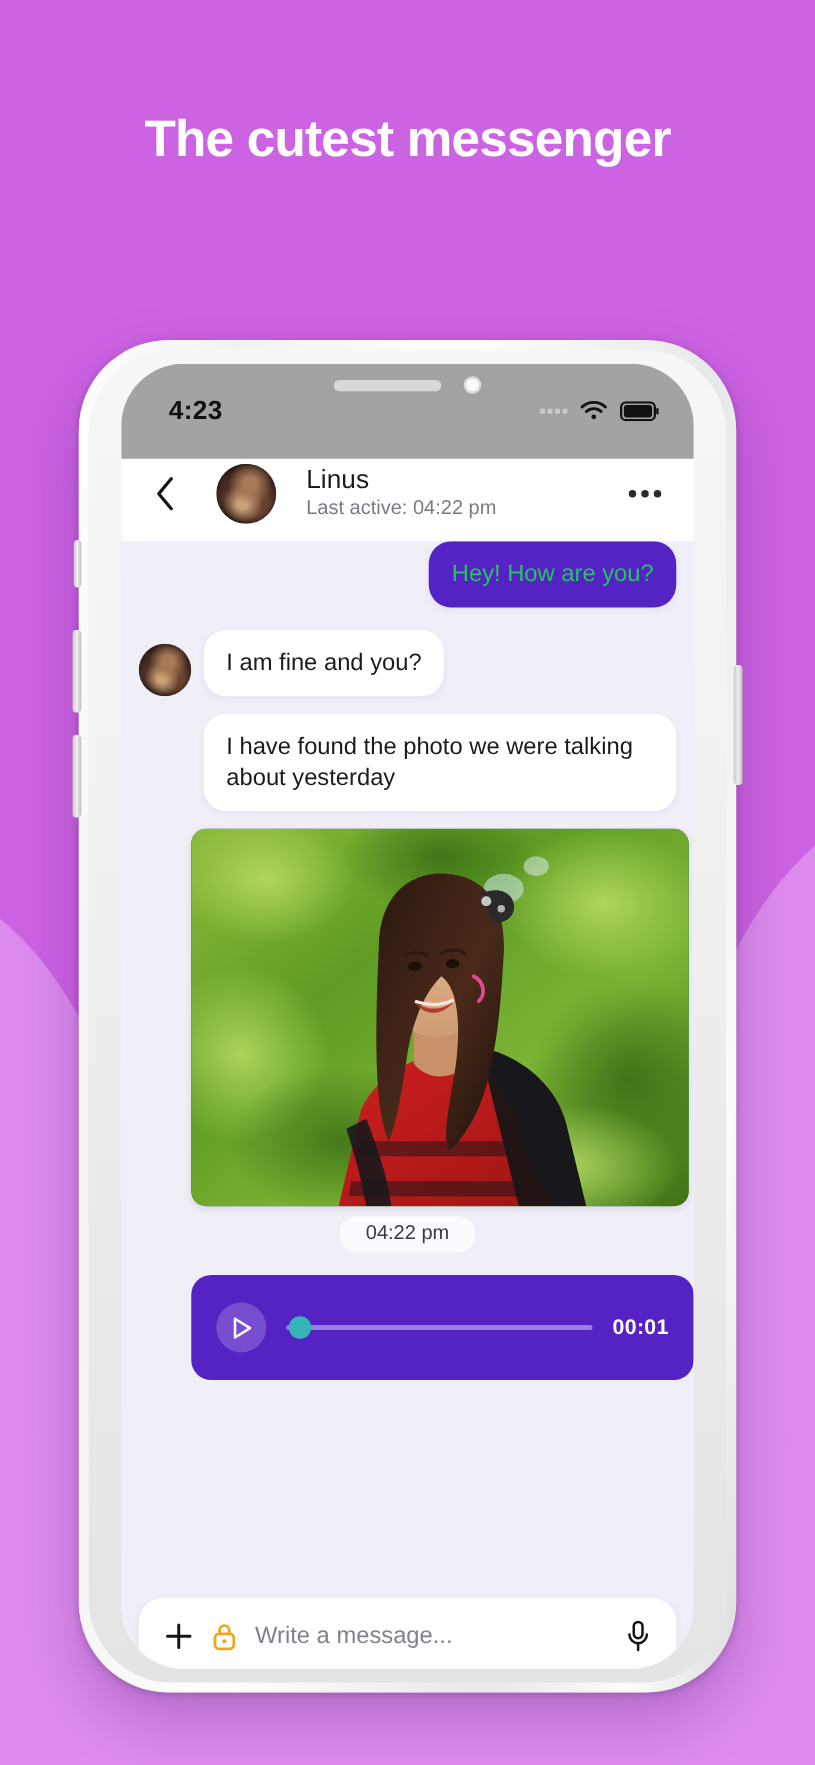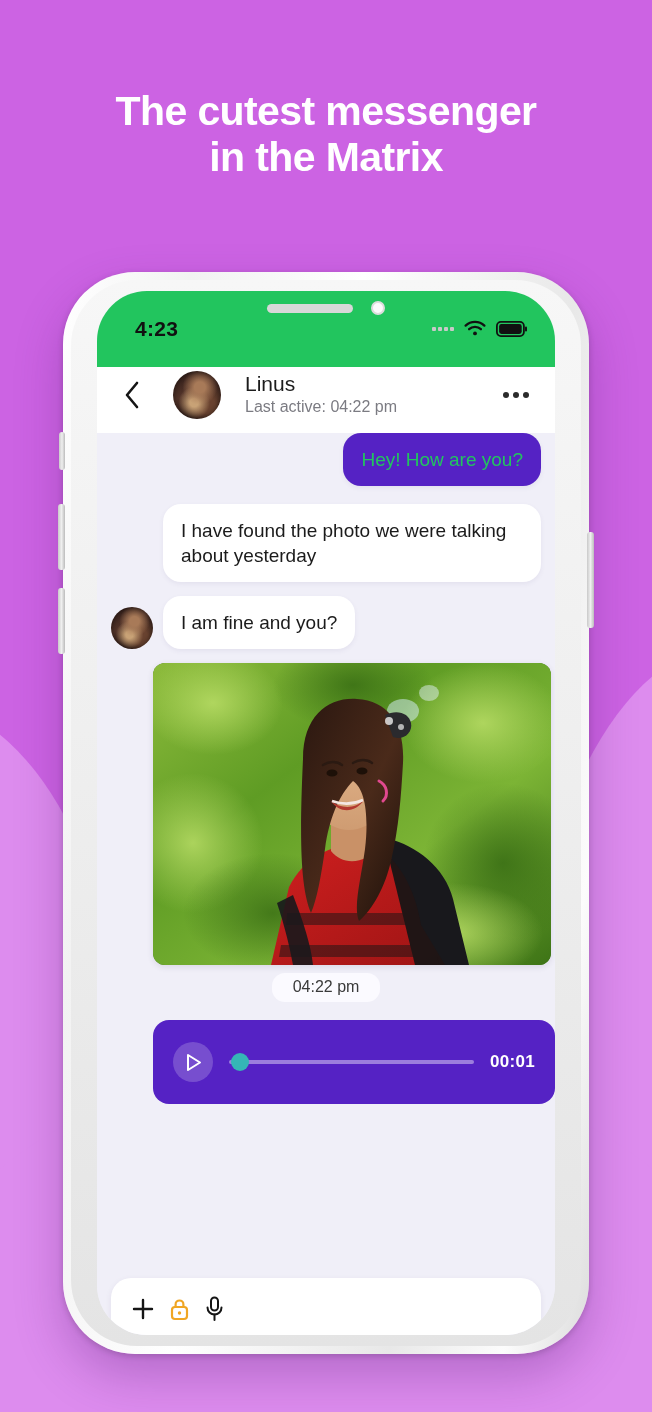--- a/index.html
+++ b/index.html
@@ -68,21 +68,21 @@
   }
   .btn-silence { left: -4px;  top: 160px; width: 6px; height: 38px; }
   .btn-volup   { left: -5px;  top: 232px; width: 7px; height: 66px; }
   .btn-voldn   { left: -5px;  top: 316px; width: 7px; height: 66px; }
   .btn-power   { right: -5px; top: 260px; width: 7px; height: 96px; }
 
   
   .statusbar {
     position: relative;
     height: 76px;
-    background: #22c55e;
+    background: #a3a3a3;
     display: flex;
     align-items: center;
     justify-content: space-between;
     padding: 0 28px 0 38px;
   }
   .clock { font-size: 21px; font-weight: bold; color: #111; letter-spacing: .3px; }
   .status-right { display: flex; align-items: center; gap: 9px; }
   .sig-dots { display: flex; gap: 2px; align-items: flex-end; }
   .sig-dots i { display:block; width: 4px; height: 4px; border-radius: 1px; background: #c9c9c9; }
   .notch {
@@ -233,21 +233,20 @@
 <body>
 
 <div class="stage">
 
   <div class="blob blob-left"></div>
   <div class="blob blob-right"></div>
   <div class="blob blob-bottom"></div>
 
   <div class="headline">
     <div>The cutest messenger</div>
-    <div>in the Matrix</div>
   </div>
 
   <div class="phone">
     <div class="phone-inner-ring"></div>
 
     <div class="side-btn btn-silence"></div>
     <div class="side-btn btn-volup"></div>
     <div class="side-btn btn-voldn"></div>
     <div class="side-btn btn-power"></div>
 
@@ -298,27 +297,27 @@
       </div>
 
       <div class="chat-body">
 
 
 
         <div class="row out" style="margin-bottom:18px;">
           <div class="bubble out">Hey! How are you?</div>
         </div>
 
-        <div class="row in" style="padding-left:52px;">
-          <div class="bubble in wide">I have found the photo we were talking about yesterday</div>
-        </div>
-
         <div class="row in">
           <div class="msg-avatar"></div>
           <div class="bubble in">I am fine and you?</div>
+        </div>
+
+        <div class="row in" style="padding-left:52px;">
+          <div class="bubble in wide">I have found the photo we were talking about yesterday</div>
         </div>
 
         <div class="photo-wrap">
           <svg viewBox="0 0 398 302" preserveAspectRatio="none">
             <defs>
               <linearGradient id="foliage" x1="0" y1="0" x2="1" y2="1">
                 <stop offset="0%" stop-color="#8dbb3c"></stop>
                 <stop offset="35%" stop-color="#5f9c24"></stop>
                 <stop offset="65%" stop-color="#7cb435"></stop>
                 <stop offset="100%" stop-color="#3d7316"></stop>
@@ -409,20 +408,21 @@
       <div class="composer-wrap">
         <div class="composer">
           <svg width="24" height="24" viewBox="0 0 24 24">
             <path d="M12 3 V21 M3 12 H21" stroke="#151515" stroke-width="2.4" stroke-linecap="round"></path>
           </svg>
           <svg width="21" height="24" viewBox="0 0 21 24">
             <rect x="3" y="10" width="15" height="12" rx="3" fill="none" stroke="#f0a623" stroke-width="2.2"></rect>
             <path d="M6.6 10 V7.4 A3.9 3.9 0 0 1 14.4 7.4 V10" fill="none" stroke="#f0a623" stroke-width="2.2"></path>
             <circle cx="10.5" cy="16" r="1.7" fill="#f0a623"></circle>
           </svg>
+          <input class="composer-input" type="text" placeholder="Write a message..." style="">
           <svg width="21" height="26" viewBox="0 0 21 26">
             <rect x="7" y="1.5" width="7" height="13" rx="3.5" fill="none" stroke="#151515" stroke-width="2"></rect>
             <path d="M3.5 11.5 A7 7 0 0 0 17.5 11.5" fill="none" stroke="#151515" stroke-width="2" stroke-linecap="round"></path>
             <path d="M10.5 18.5 V24" stroke="#151515" stroke-width="2" stroke-linecap="round"></path>
           </svg>
         </div>
 
       </div>
 
     </div>

